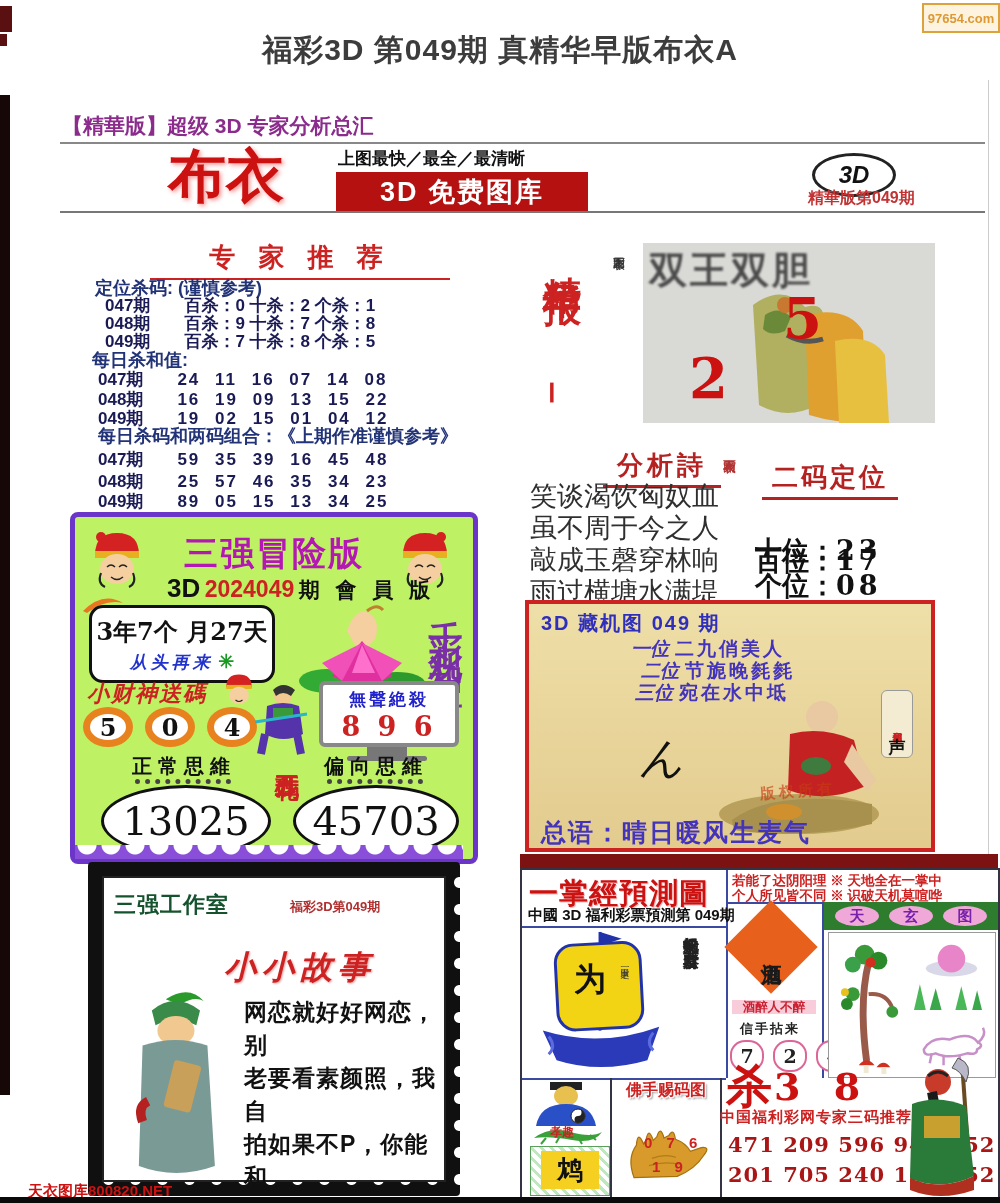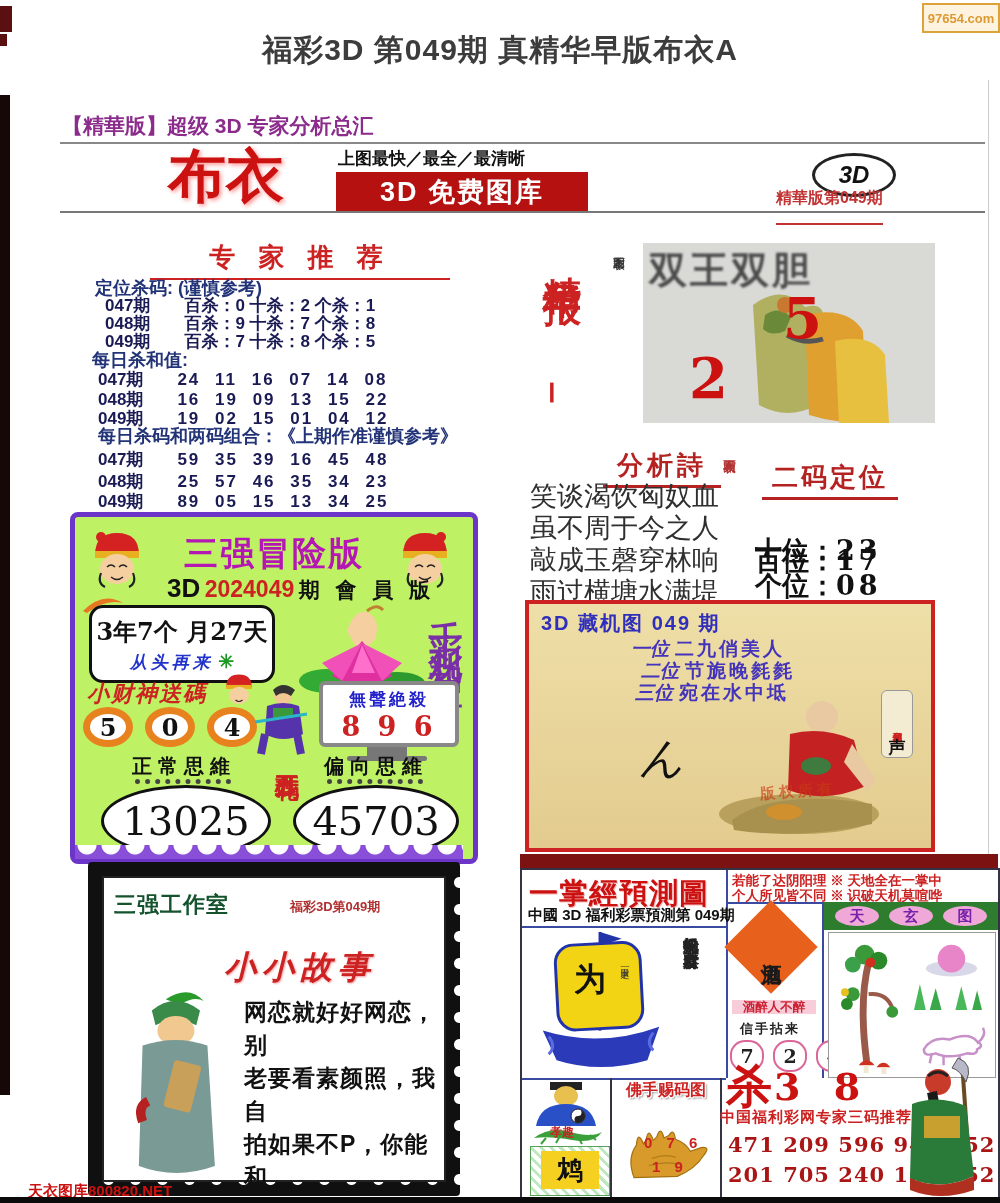--- a/index.html
+++ b/index.html
@@ -57,21 +57,21 @@
   <div class="abs" style="left:988px;top:80px;width:1px;height:1116px;background:#cccccc;"></div>
 
   <div class="abs" style="left:62px;top:112px;font-size:21px;font-weight:bold;color:#8b2b8b;">【精華版】超级 3D 专家分析总汇</div>
   <div class="hline" style="left:60px;top:142px;width:925px;"></div>
 
   <div class="abs serif" style="left:168px;top:138px;font-size:58px;font-weight:bold;color:#cc1111;text-shadow:2px 2px 4px #ff9a9a;">布衣</div>
   <div class="abs" style="left:338px;top:147px;font-size:17px;font-weight:bold;color:#111;">上图最快／最全／最清晰</div>
   <div class="abs ctr" style="left:336px;top:172px;width:252px;height:40px;background:#b51111;color:#fff;font-size:27px;font-weight:bold;letter-spacing:2px;">3D 免费图库</div>
 
   <div class="abs ctr" style="left:812px;top:153px;width:78px;height:38px;border:3px solid #222;border-radius:50%;font-size:24px;font-weight:bold;font-style:italic;color:#111;">3D</div>
-  <div class="abs" style="left:776px;top:188px;font-size:16px;font-weight:bold;color:#c23333;border-bottom:2px solid #c23333;padding-bottom:14px;">精華版第049期</div>
+  <div class="abs" style="left:808px;top:188px;font-size:16px;font-weight:bold;color:#c23333;border-bottom:2px solid #c23333;padding-bottom:2px;">精華版第049期</div>
   <div class="hline" style="left:60px;top:211px;width:925px;background:#777;"></div>
 
   <div class="abs" style="left:150px;top:240px;width:300px;text-align:center;font-size:26px;font-weight:bold;color:#cc2222;letter-spacing:8px;border-bottom:2px solid #cc2222;padding-bottom:3px;">专 家 推 荐</div>
 
   <div class="subhead" style="left:95px;top:276px;">定位杀码: (谨慎参考)</div>
   <div class="xrow" style="left:105px;top:294px;"><span class="iss">047期</span><span>百杀：0 十杀：2 个杀：1</span></div>
   <div class="xrow" style="left:105px;top:312px;"><span class="iss">048期</span><span>百杀：9 十杀：7 个杀：8</span></div>
   <div class="xrow" style="left:105px;top:330px;"><span class="iss">049期</span><span>百杀：7 十杀：8 个杀：5</span></div>
 
   <div class="subhead" style="left:92px;top:348px;">每日杀和值:</div>
@@ -134,20 +134,21 @@
         <ellipse cx="70" cy="120" rx="18" ry="8" fill="#d0902e"></ellipse>
       </svg>
       <div class="abs" style="left:46px;top:90px;font-size:15px;font-weight:bold;color:rgba(200,60,20,.65);letter-spacing:4px;transform:rotate(-4deg);">版权所有</div>
     </div>
 
     <div class="abs v ctr" style="left:352px;top:86px;width:30px;height:66px;background:#f3ecd2;border:1.5px solid #999;border-radius:6px;">
       <span style="font-size:10px;color:#c22;font-weight:bold;">和值尾</span>
       <span style="font-size:17px;color:#111;font-weight:bold;">声</span>
     </div>
 
+    <div class="abs" style="left:12px;top:212px;font-size:25px;font-weight:bold;color:#4433bb;letter-spacing:2px;">总语：晴日暖风生麦气</div>
   </div>
 
   <div class="abs" style="left:520px;top:854px;width:478px;height:14px;background:#7d1212;"></div>
 
   <div class="abs" style="left:70px;top:512px;width:398px;height:342px;border:5px solid #6a35c8;border-radius:8px;background:#bef264;">
 
     <svg class="abs" style="left:12px;top:10px;" width="60" height="62" viewBox="0 0 60 62">
       <path d="M8 28 Q8 6 30 6 Q52 6 52 28 Z" fill="#d42222"></path>
         <rect x="8" y="24" width="44" height="7" fill="#e8b020"></rect>
       <circle cx="14" cy="10" r="5" fill="#d42222"></circle>

